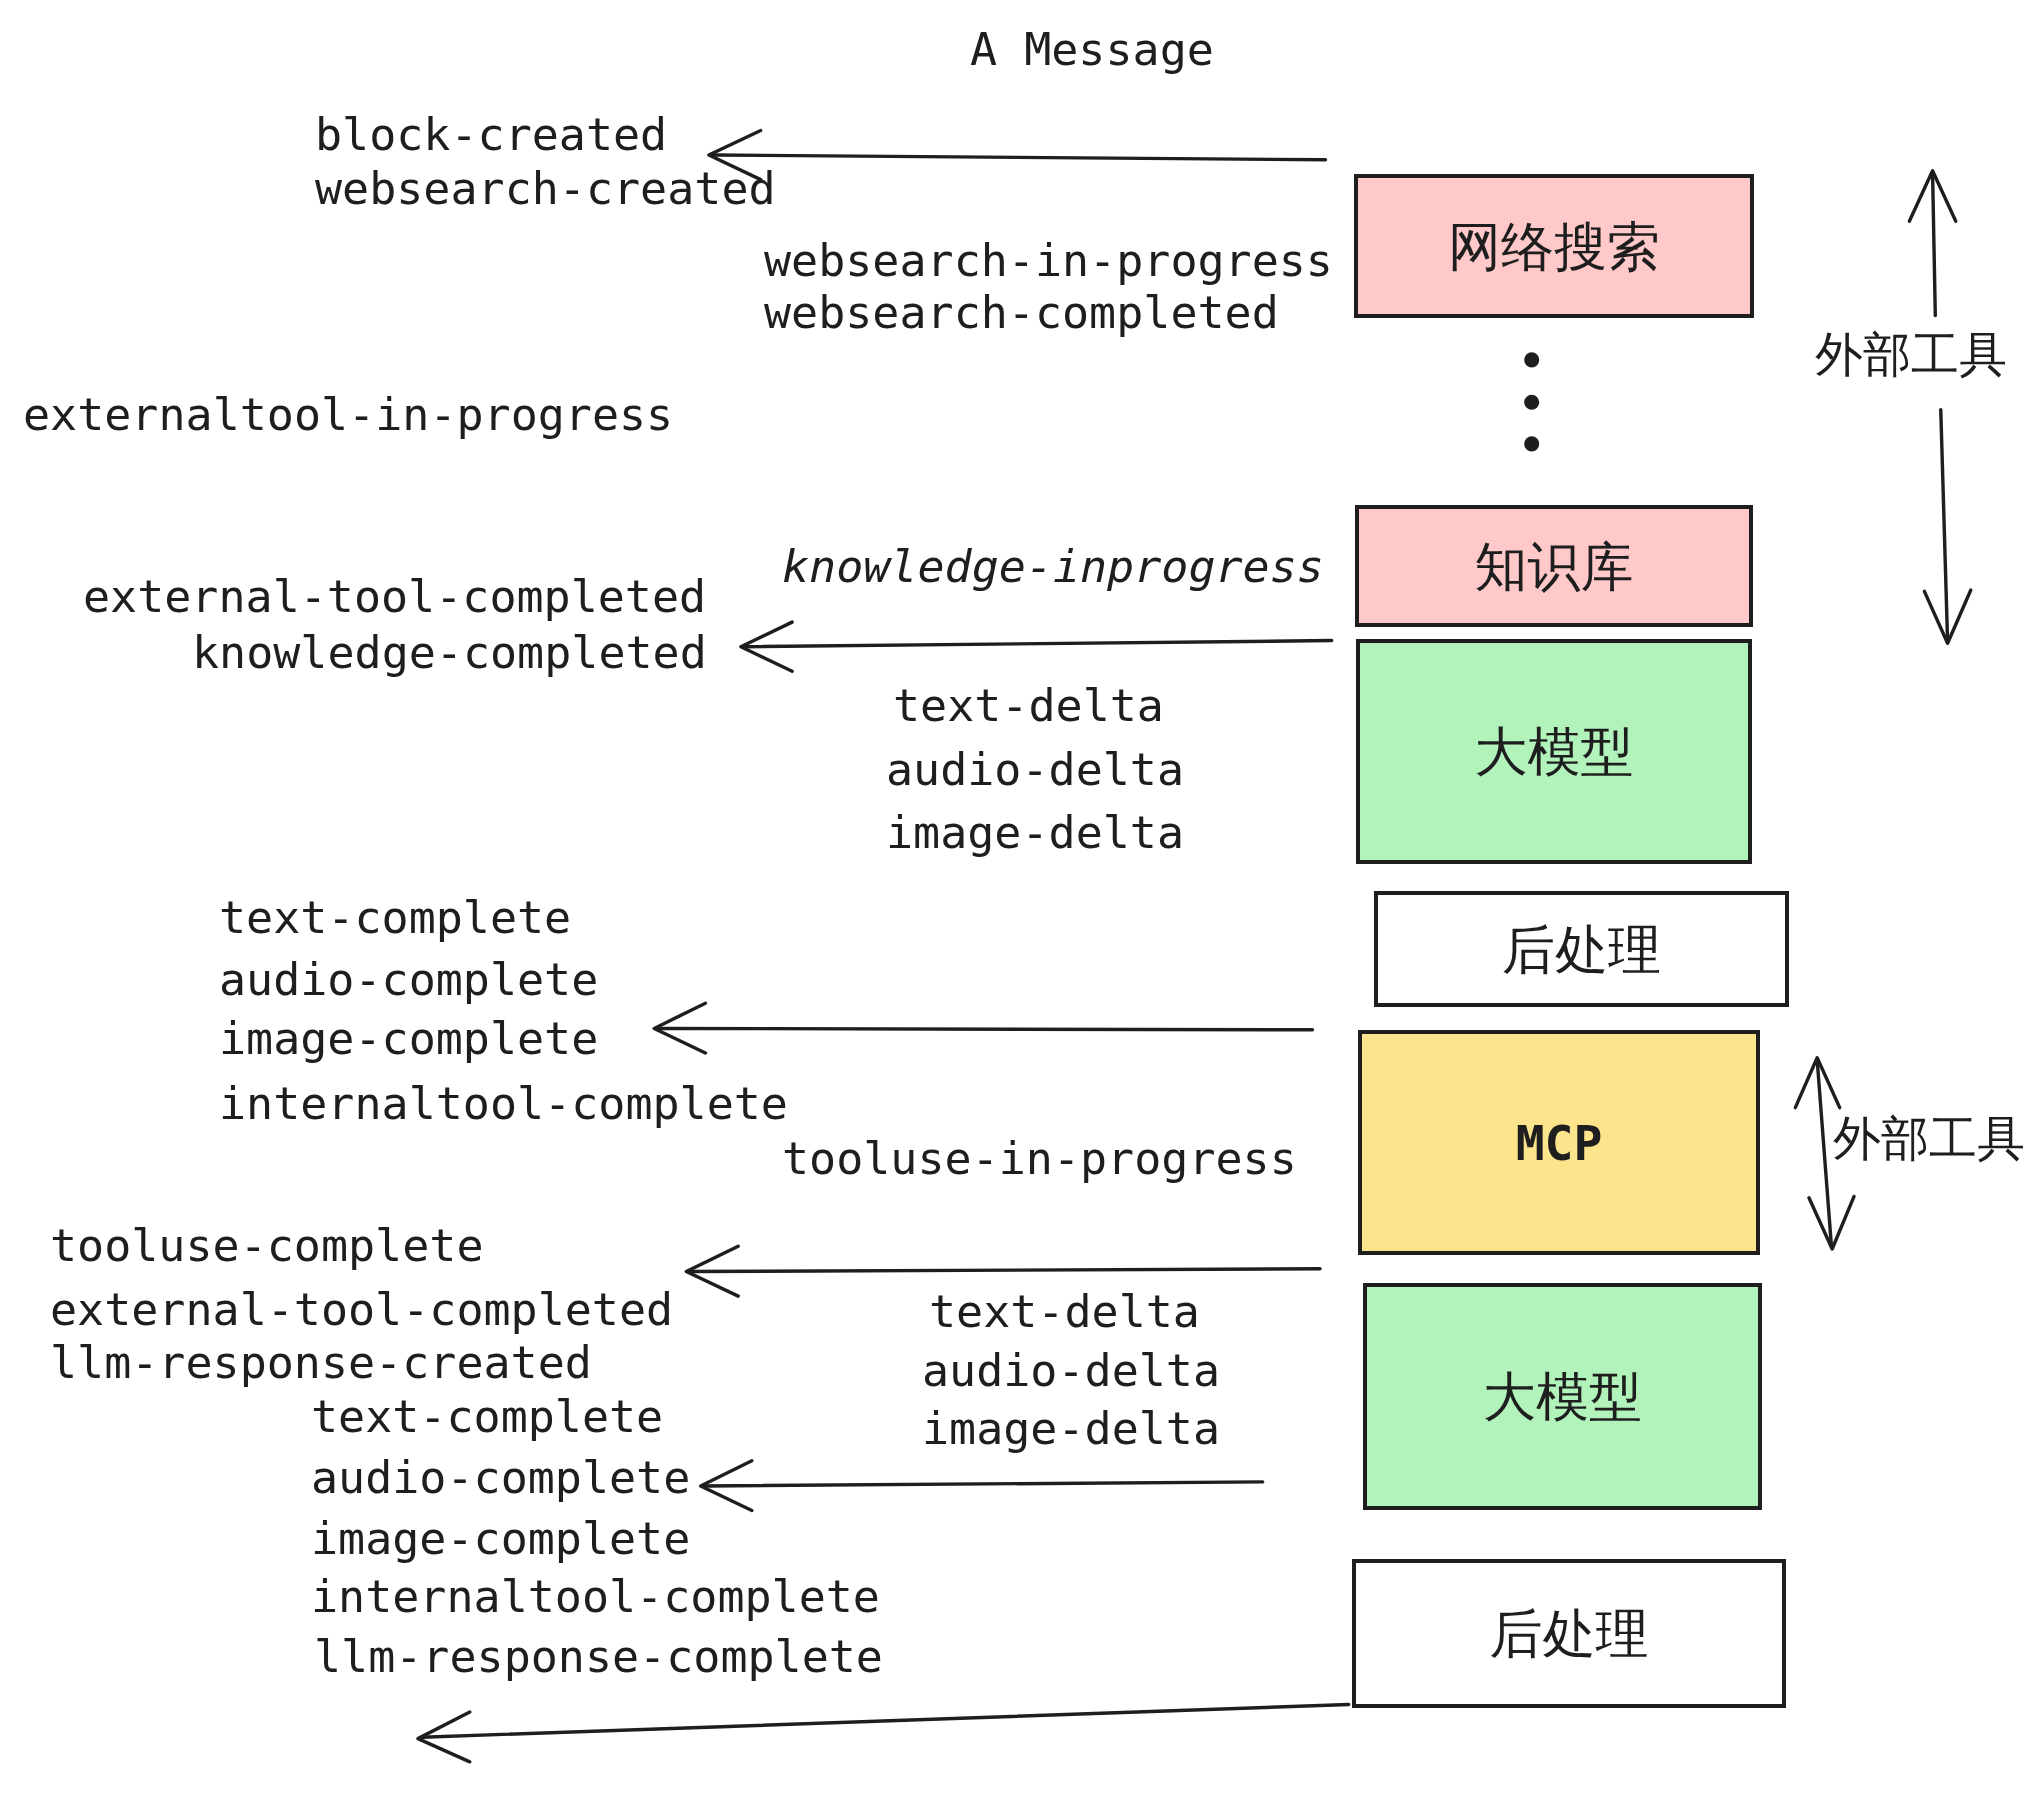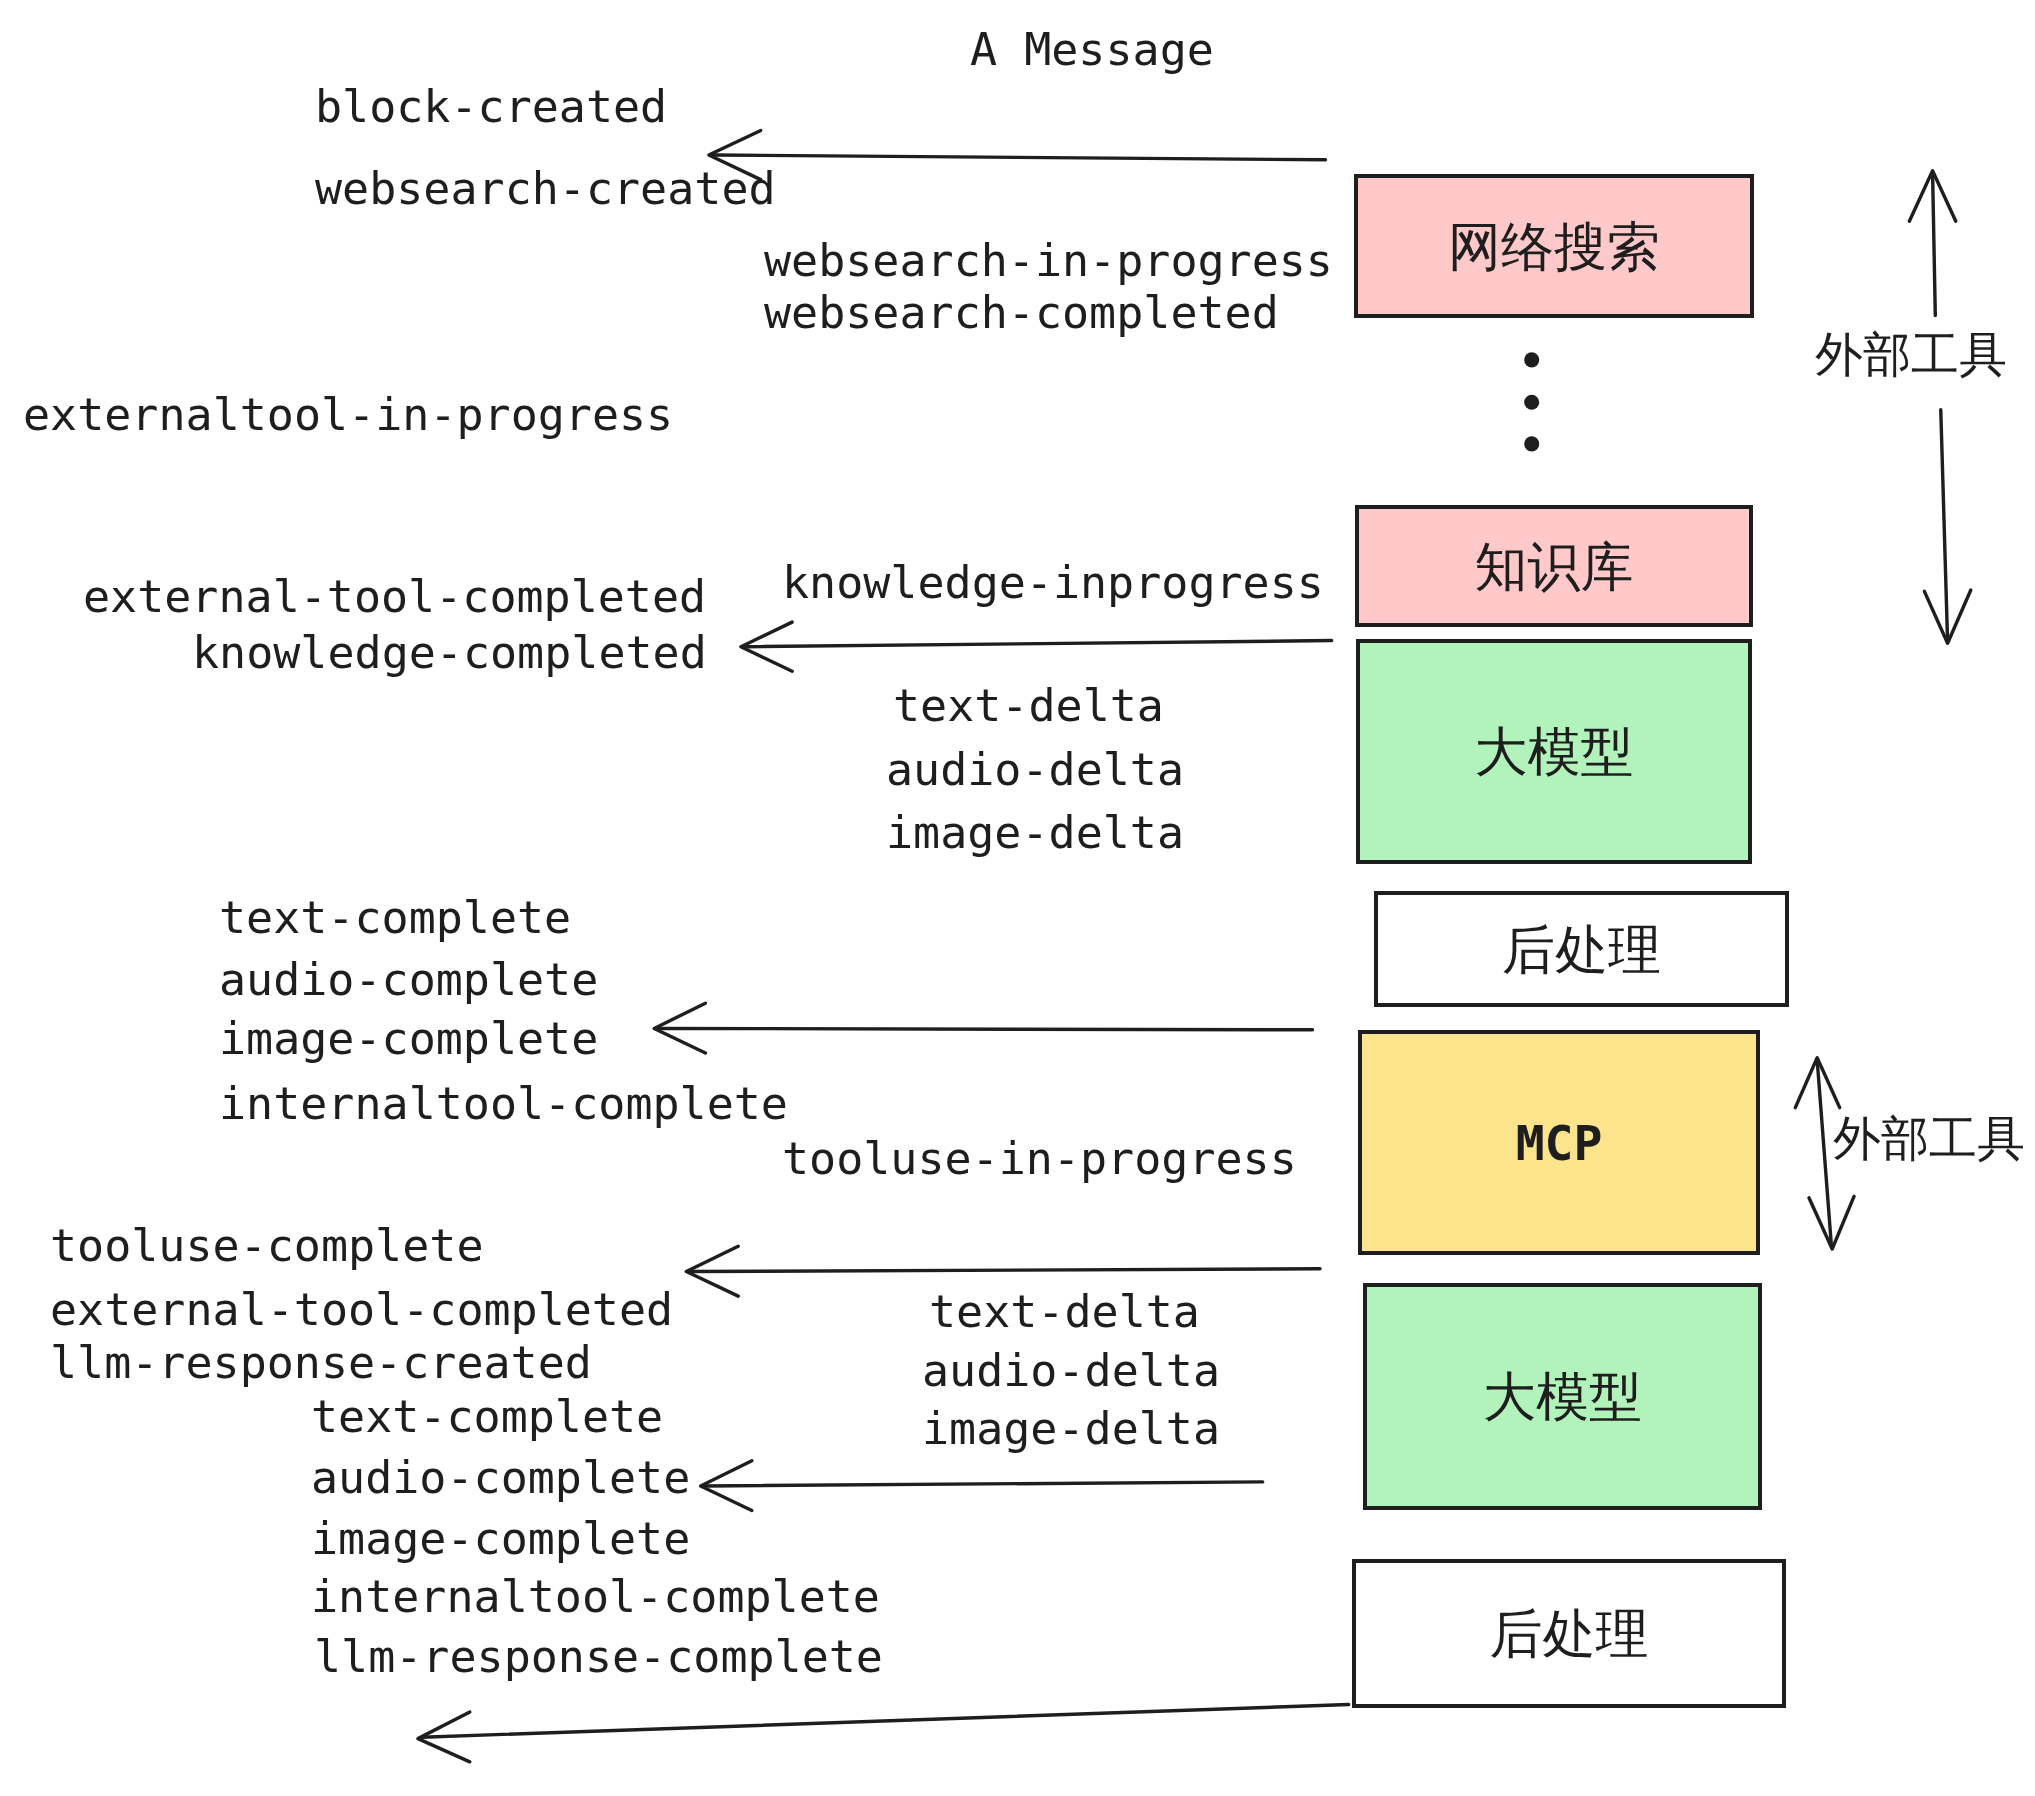--- a/index.html
+++ b/index.html
@@ -144,26 +144,26 @@
     <span class="cjk">大模型</span>
   </div>
 
   <div class="box" style="left: 1352px; top: 1559px; width: 434px; height: 149px; background-color: rgb(255, 255, 255);">
     <span class="cjk">后处理</span>
   </div>
 
   <div class="side-label" style="left:1815px; top:331px;">外部工具</div>
   <div class="side-label" style="left:1833px; top:1115px;">外部工具</div>
 
-  <div class="evt" style="left:315px; top:84px;">block-created</div>
+  <div class="evt" style="left:315px; top:112px;">block-created</div>
   <div class="evt" style="left:315px; top:166px;">websearch-created</div>
   <div class="evt" style="left:764px; top:206px;margin-top:32px;">websearch-in-progress</div>
   <div class="evt" style="left:764px; top:290px;">websearch-completed</div>
   <div class="evt" style="left:23px; top:392px;">externaltool-in-progress</div>
-  <div class="evt" style="left:782px; top:560px;">knowledge-inprogress</div>
+  <div class="evt" style="left:782px; top:544px;font-style:italic;">knowledge-inprogress</div>
   <div class="evt" style="left:83px; top:574px;">external-tool-completed</div>
   <div class="evt" style="left:192px; top:630px;text-align:right;">knowledge-completed</div>
   <div class="evt" style="left:893px; top:683px;">text-delta</div>
   <div class="evt" style="left:886px; top:747px;">audio-delta</div>
   <div class="evt" style="left:886px; top:810px;">image-delta</div>
   <div class="evt" style="left:219px; top:895px;">text-complete</div>
   <div class="evt" style="left:219px; top:957px;">audio-complete</div>
   <div class="evt" style="left:219px; top:1016px;">image-complete</div>
   <div class="evt" style="left:219px; top:1081px;">internaltool-complete</div>
   <div class="evt" style="left:782px; top:1136px;">tooluse-in-progress</div>

